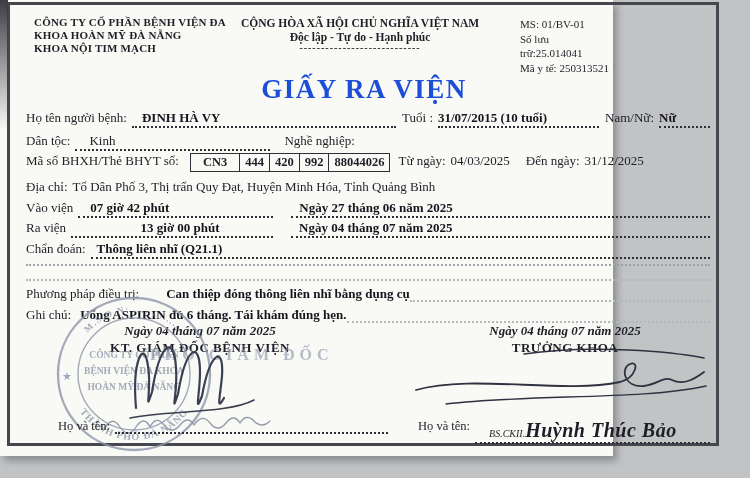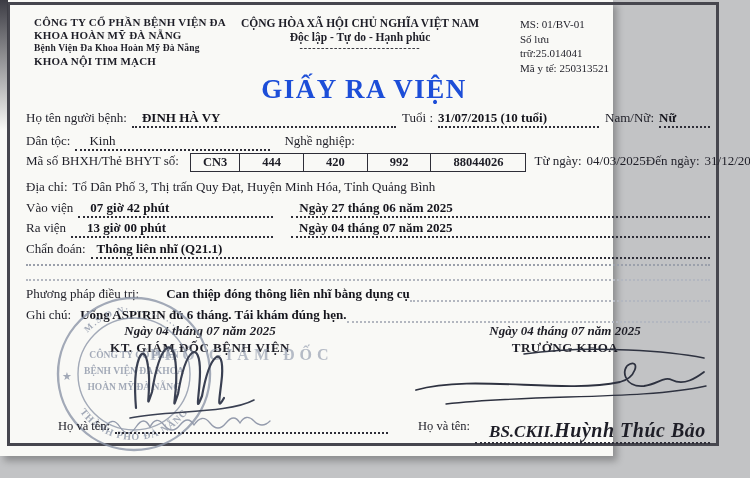--- a/index.html
+++ b/index.html
@@ -28,51 +28,50 @@
   
   .row{position:absolute;left:26px;width:684px;display:flex;align-items:baseline;font-size:13px;white-space:nowrap;}
   .lb{flex:0 0 auto;padding-right:5px;}
   .seg{border-bottom:2px dotted #2e2e38;align-self:stretch;display:flex;align-items:baseline;}
   .grow{flex:1 1 auto;text-align:right;}
   .v{font-weight:bold;color:#15151d;}
   .faintseg{border-bottom:2px dotted #9ba0ab;}
   .fainter{border-bottom:2px dotted #b3b7c0;}
 
   .boxes{display:inline-flex;border:1.6px solid #2e2e38;margin:0 8px 0 6px;align-self:center;}
-  .boxes .cell{padding:1px 22px;font-weight:bold;font-size:12.5px;border-left:1.6px solid #2e2e38;}
+  .boxes .cell{padding:1px 5px;font-weight:bold;font-size:12.5px;border-left:1.6px solid #2e2e38;}
   .boxes .cell:first-child{border-left:none;padding:1px 12px;}
 
   
   .sign-date{position:absolute;top:323px;font-size:13px;font-weight:bold;font-style:italic;text-align:center;}
   .sign-title{position:absolute;top:340px;font-size:13px;font-weight:bold;text-align:center;letter-spacing:.5px;}
   .d-left{left:60px;width:280px;}
   .d-right{left:425px;width:280px;}
   .stamp-overlay{position:absolute;left:150px;top:346px;font-size:16px;font-weight:bold;letter-spacing:5px;
     color:rgba(139,149,168,.62);}
   .stampsvg{position:absolute;left:26px;top:292px;opacity:.8;}
   .sig{position:absolute;}
 
   .hvt-row{position:absolute;top:419px;display:flex;align-items:baseline;font-size:12.5px;white-space:nowrap;}
   .hvt-left{left:58px;width:330px;}
   .hvt-right{left:418px;width:292px;}
   .script-name{font-style:italic;font-weight:bold;font-size:20px;letter-spacing:.5px;}
-  .bs{font-style:italic;font-weight:bold;font-size:17px;}
+  .bs{font-style:italic;font-weight:normal;font-size:10px;}
   .hand{position:absolute;left:100px;top:413px;}
 </style>
 </head>
 <body>
 
 <div class="paper">
   <div class="frame"></div>
   <div class="edge-left"></div>
 
   <div class="hdr-left">
     <div>CÔNG TY CỔ PHẦN BỆNH VIỆN ĐA</div>
     <div>KHOA HOÀN MỸ ĐÀ NẴNG</div>
-    <div class="sub">Bệnh Viện Đa Khoa Hoàn Mỹ Đà Nẵng</div>
     <div>KHOA NỘI TIM MẠCH</div>
   </div>
   <div class="hdr-center">
     <div class="l1">CỘNG HÒA XÃ HỘI CHỦ NGHĨA VIỆT NAM</div>
     <div class="l2">Độc lập - Tự do - Hạnh phúc</div>
     <div class="div">----------------------------</div>
   </div>
   <div class="hdr-right">
     <div>MS: 01/BV-01</div>
     <div>Số lưu trữ:25.014041</div>
@@ -131,21 +130,21 @@
     <span class="seg" style="width:195px;">
         <span class="v" style="padding-left:12px;">07 giờ 42 phút</span>
       </span>
     <span class="seg grow" style="margin-left:18px;">
         <span class="v" style="padding-left:8px;">Ngày 27 tháng 06 năm 2025</span>
       </span>
   </div>
 
   <div class="row" style="top:220px;">
     <span class="lb">Ra viện</span>
-    <span class="seg" style="width:202px;">
+    <span class="seg" style="width:202px;justify-content:center;">
         <span class="v" style="padding-left:16px;">13 giờ 00 phút</span>
       </span>
     <span class="seg grow" style="margin-left:18px;">
         <span class="v" style="padding-left:8px;">Ngày 04 tháng 07 năm 2025</span>
       </span>
   </div>
 
   <div class="row" style="top:241px;">
     <span class="lb">Chẩn đoán:</span>
     <span class="seg grow">

